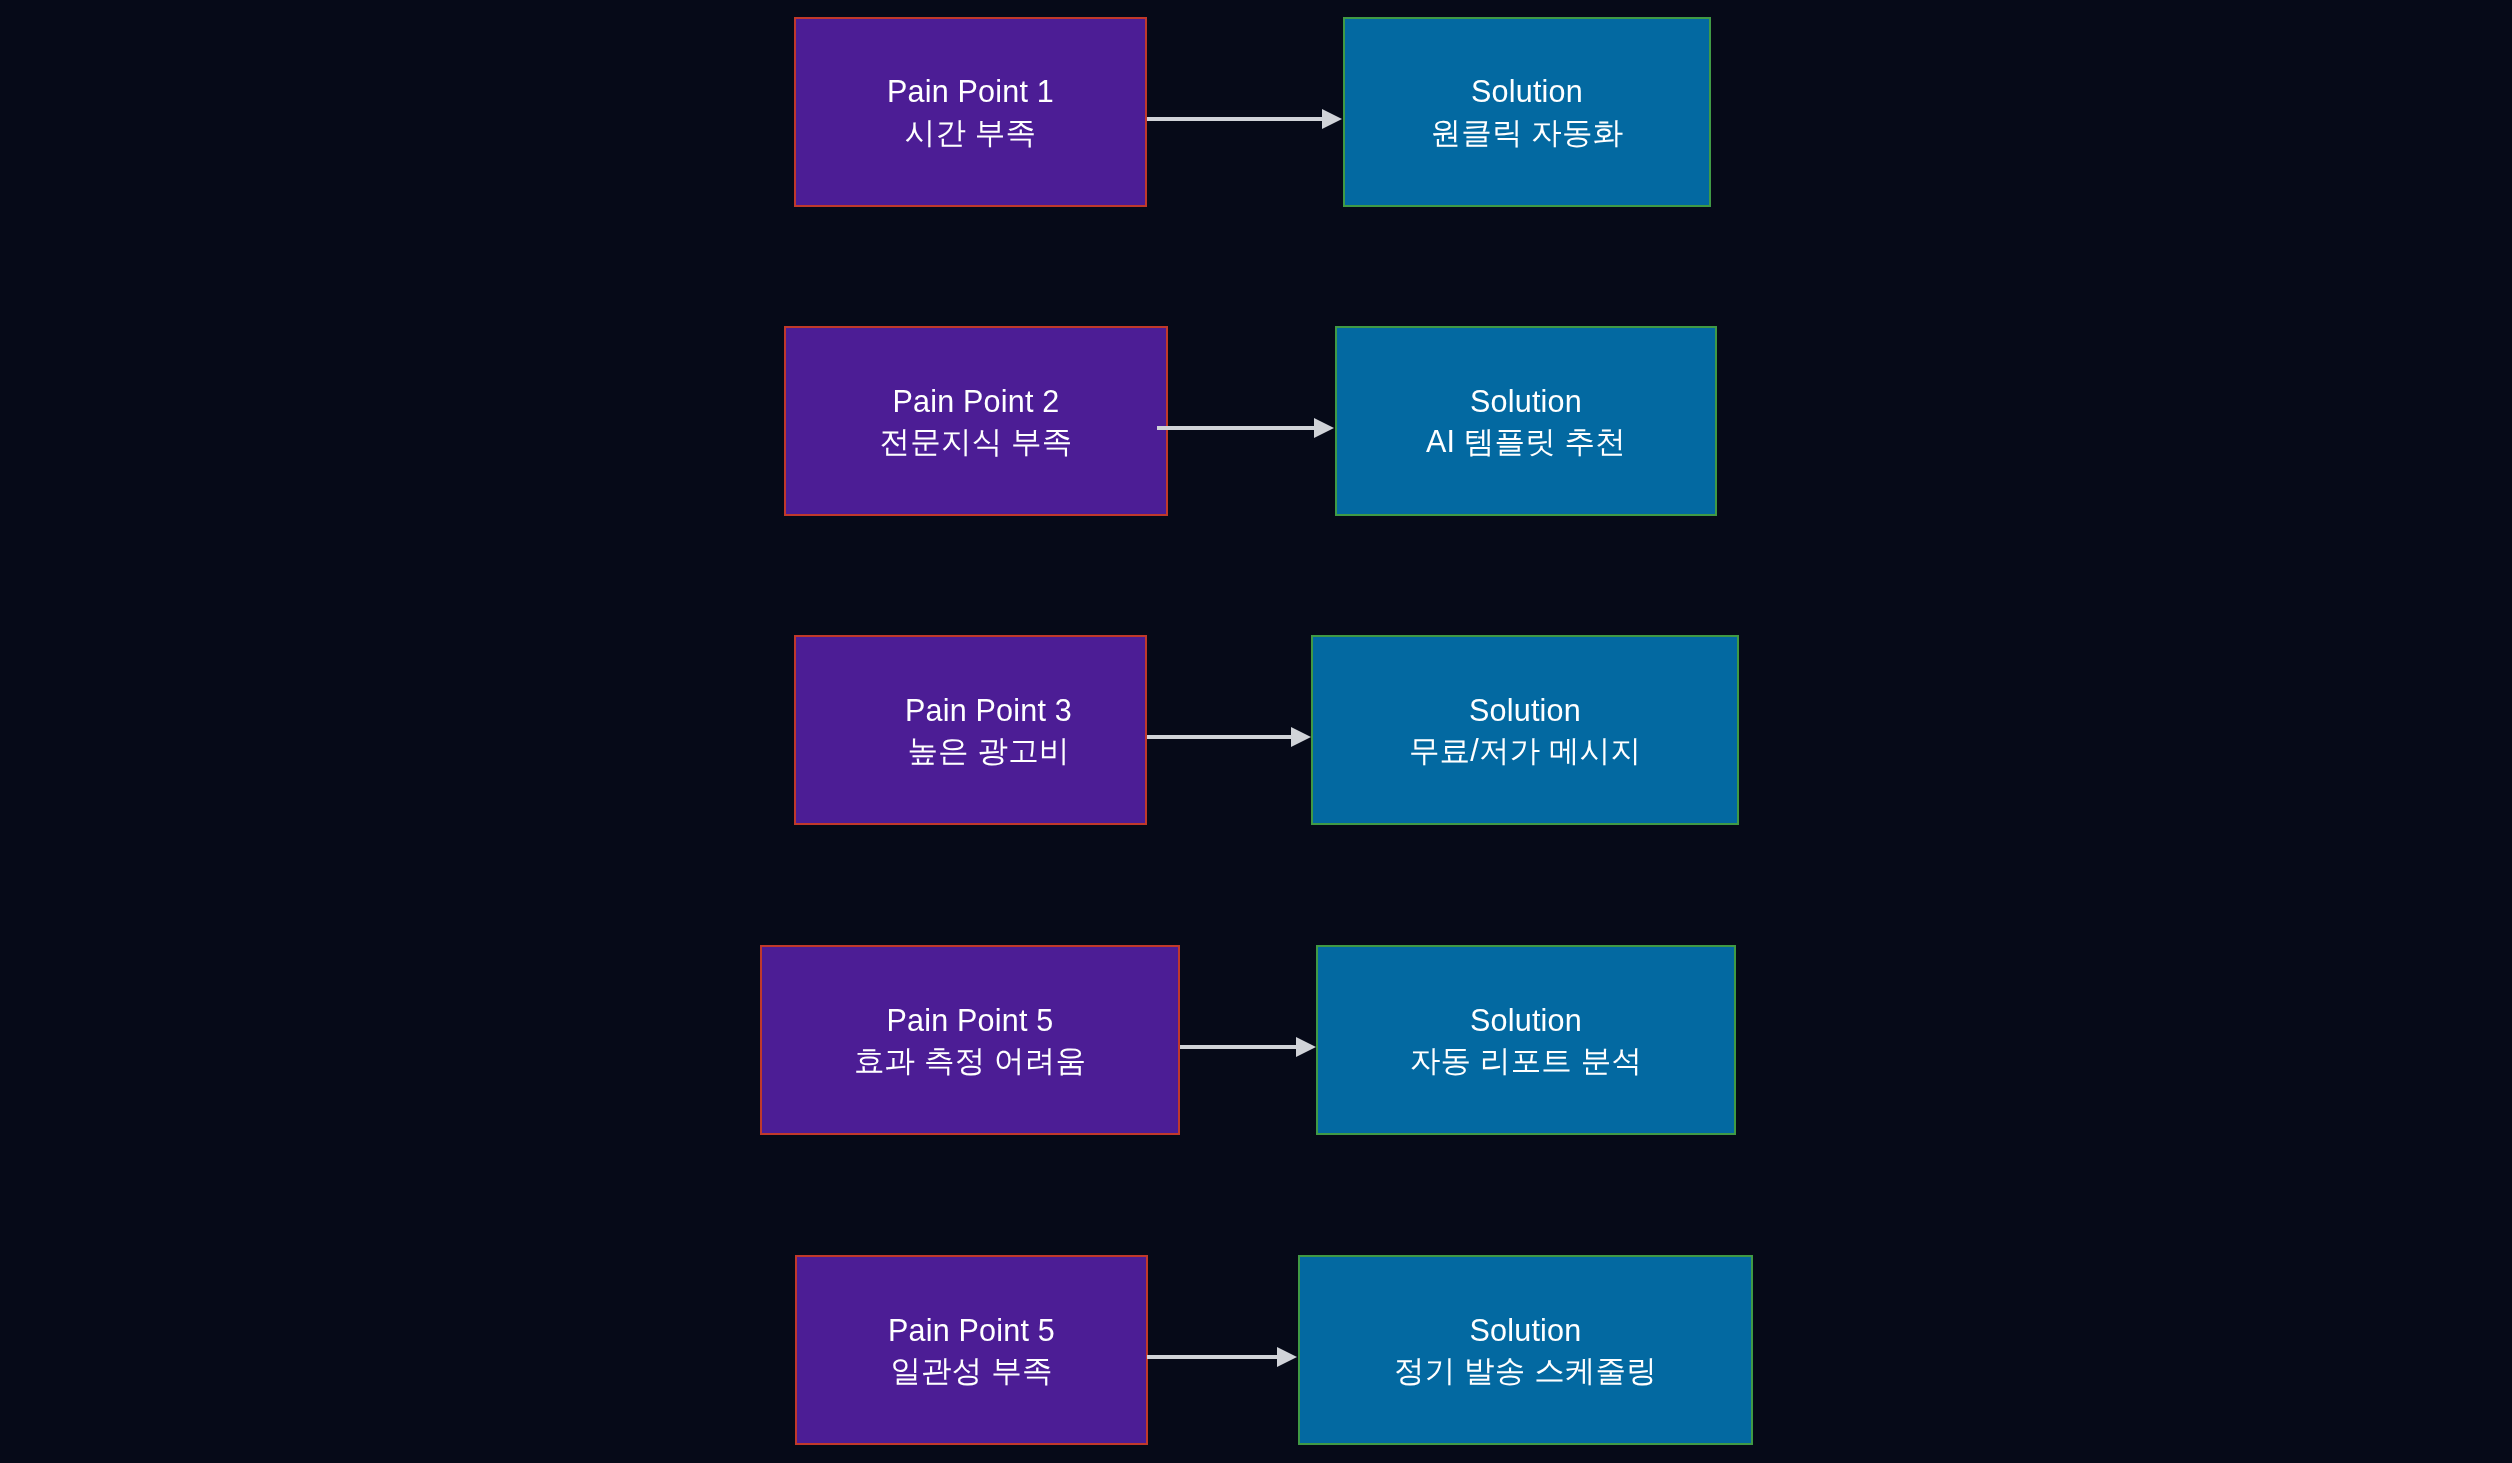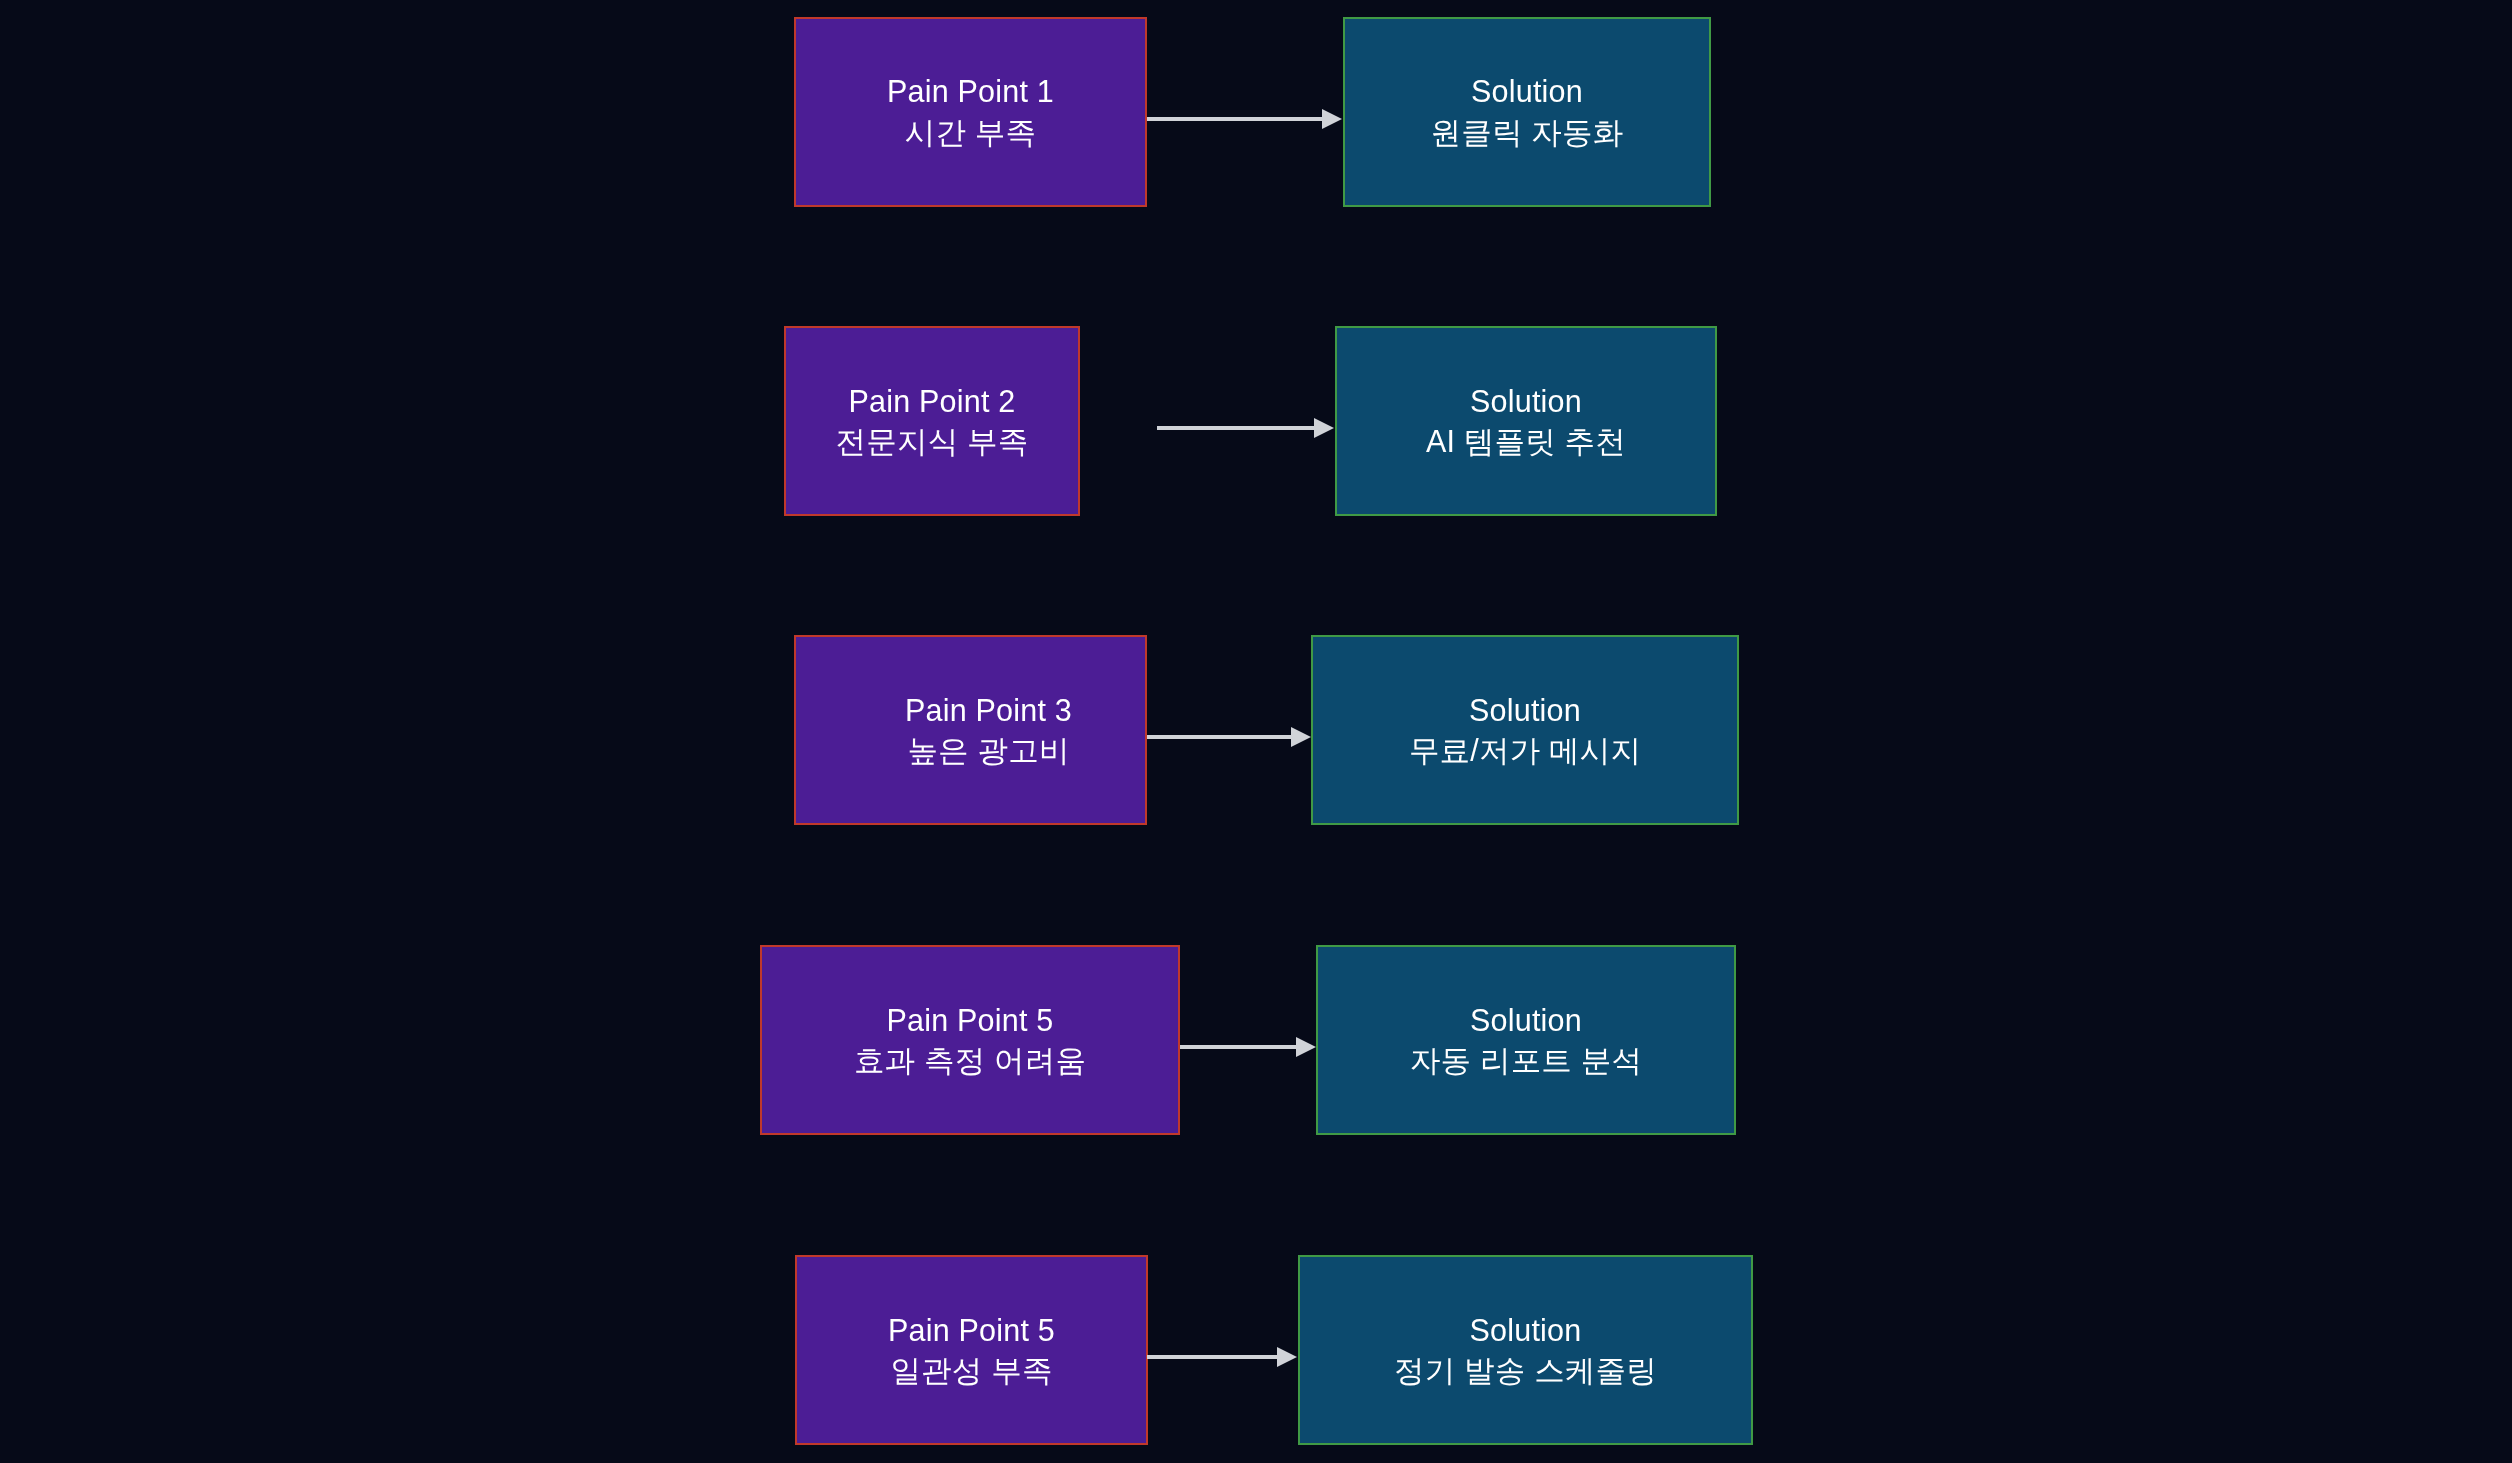--- a/index.html
+++ b/index.html
@@ -47,21 +47,21 @@
 
   .node .line1 { display: block; }
   .node .line2 { display: block; }
 
   .node.pain {
     background: #4c1d95;
     border: 2.8px solid #c0392b;
   }
 
   .node.solution {
-    background: #0c4a6e;
+    background: #0369a1;
     border: 2.8px solid #409a45;
   }
 
   .connector {
     position: absolute;
     top: 92px;
     height: 20.3px;
   }
 
   .connector .shaft {
@@ -96,21 +96,21 @@
       <div class="shaft" style="width:175px;"></div>
       <div class="head" style="left:175px;"></div>
     </div>
     <div class="node solution" style="left:1343px; width:368px;">
       <span class="line1">Solution</span>
       <span class="line2">원클릭 자동화</span>
     </div>
   </div>
 
   <div class="row" style="top:326px;">
-    <div class="node pain" style="left:784px; width:296px;">
+    <div class="node pain" style="left:784px; width:384px;">
       <span class="line1">Pain Point 2</span>
       <span class="line2">전문지식 부족</span>
     </div>
     <div class="connector" style="left:1157px; width:177px;">
       <div class="shaft" style="width:157px;"></div>
       <div class="head" style="left:157px;"></div>
     </div>
     <div class="node solution" style="left:1335px; width:382px;">
       <span class="line1">Solution</span>
       <span class="line2">AI 템플릿 추천</span>

